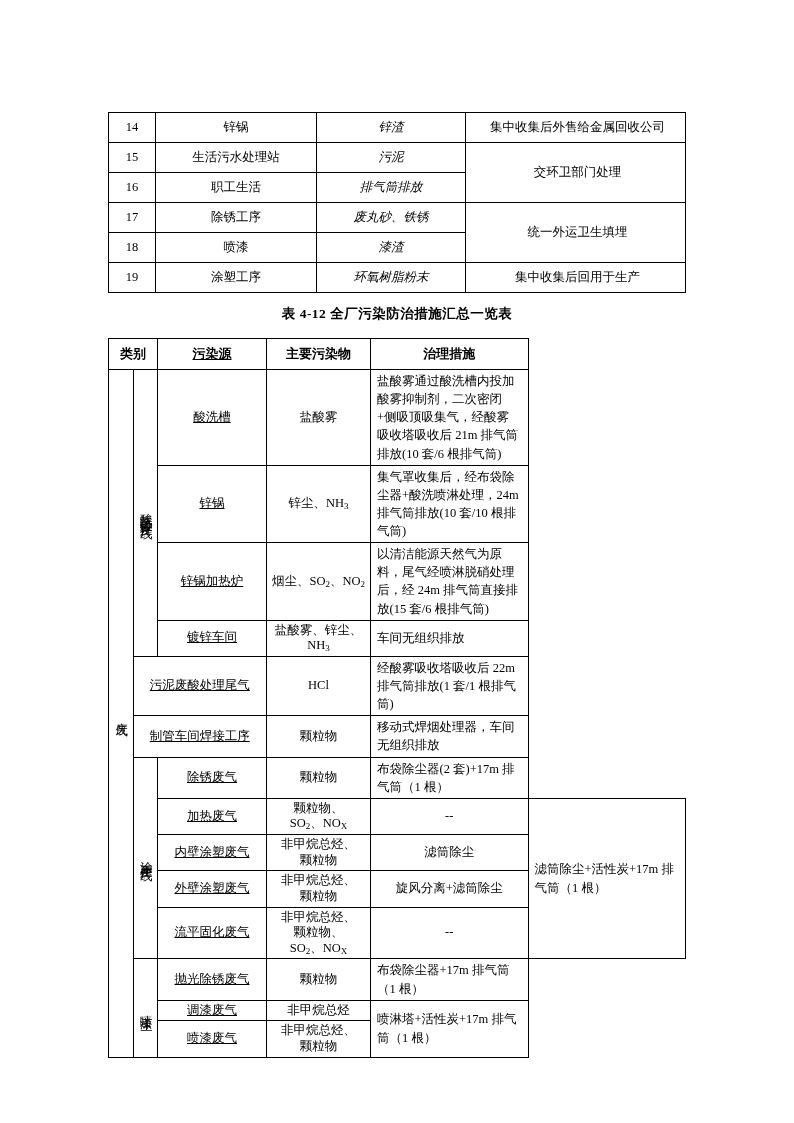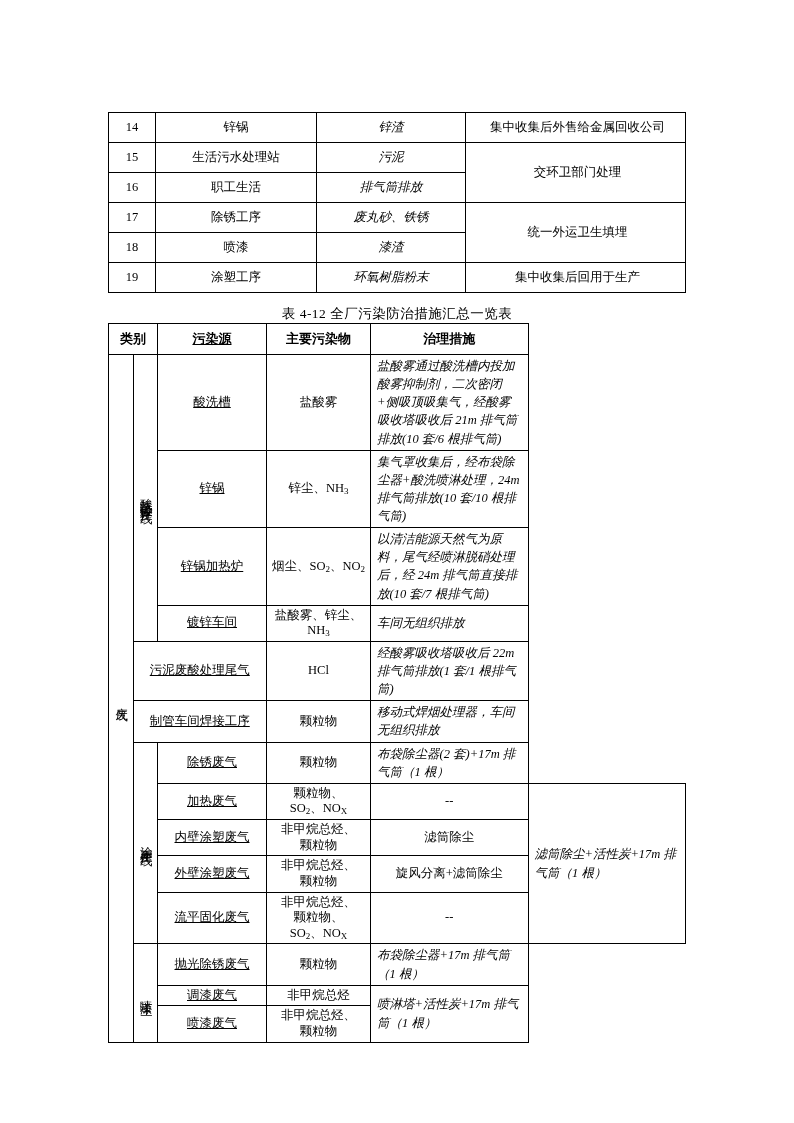--- a/index.html
+++ b/index.html
@@ -44,44 +44,43 @@
   .tbl-top .c4 { text-align: center; padding-left: 8px; }
 
   .para {
     margin: 9px 0 0 0;
     font-size: 13.5px;
     text-indent: 28px;
     line-height: 1.6;
   }
   .tbl-caption {
     text-align: center;
-    font-weight: normal;
+    font-weight: bold;
     font-size: 13.5px;
-    margin: 12px 0 0 0;
+    margin: 12px 0 15px 0;
     letter-spacing: 0.5px;
   }
   .tbl-main th {
     font-weight: bold;
     font-size: 13px;
     height: 26px;
   }
   .tbl-main td {
     font-size: 12.5px;
   }
   .tbl-main .col-a { width: 40px; }
   .tbl-main .col-b { width: 38px; }
   .tbl-main .col-c { width: 100px; text-decoration: underline; }
   .tbl-main .col-d { width: 95px; }
   .tbl-main .col-e { }
   .tbl-main .left {
     text-align: left;
     padding-left: 6px;
     padding-right: 6px;
     line-height: 1.45;
-    font-style: italic;
   }
   .vert {
     writing-mode: vertical-rl;
     text-orientation: upright;
     letter-spacing: 2px;
     line-height: 1.1;
     display: inline-block;
   }
   .pagenum {
     position: absolute;
@@ -168,21 +167,21 @@
         <td class="col-e left">盐酸雾通过酸洗槽内投加酸雾抑制剂，二次密闭+侧吸顶吸集气，经酸雾吸收塔吸收后 21m 排气筒排放(10 套/6 根排气筒)</td>
       </tr>
       <tr>
         <td class="col-c">锌锅</td>
         <td class="col-d">锌尘、NH<sub>3</sub></td>
         <td class="col-e left">集气罩收集后，经布袋除尘器+酸洗喷淋处理，24m 排气筒排放(10 套/10 根排气筒)</td>
       </tr>
       <tr>
         <td class="col-c">锌锅加热炉</td>
         <td class="col-d">烟尘、SO<sub>2</sub>、NO<sub>2</sub></td>
-        <td class="col-e left">以清洁能源天然气为原料，尾气经喷淋脱硝处理后，经 24m 排气筒直接排放(10 套/7 根排气筒)</td>
+        <td class="col-e left">以清洁能源天然气为原料，尾气经喷淋脱硝处理后，经 24m 排气筒直接排放(15 套/6 根排气筒)</td>
       </tr>
       <tr>
         <td class="col-c">镀锌车间</td>
         <td class="col-d">盐酸雾、锌尘、NH<sub>3</sub></td>
         <td class="col-e left">车间无组织排放</td>
       </tr>
 
       <tr>
         <td class="col-c" colspan="2">污泥废酸处理尾气</td>
         <td class="col-d">HCl</td>

